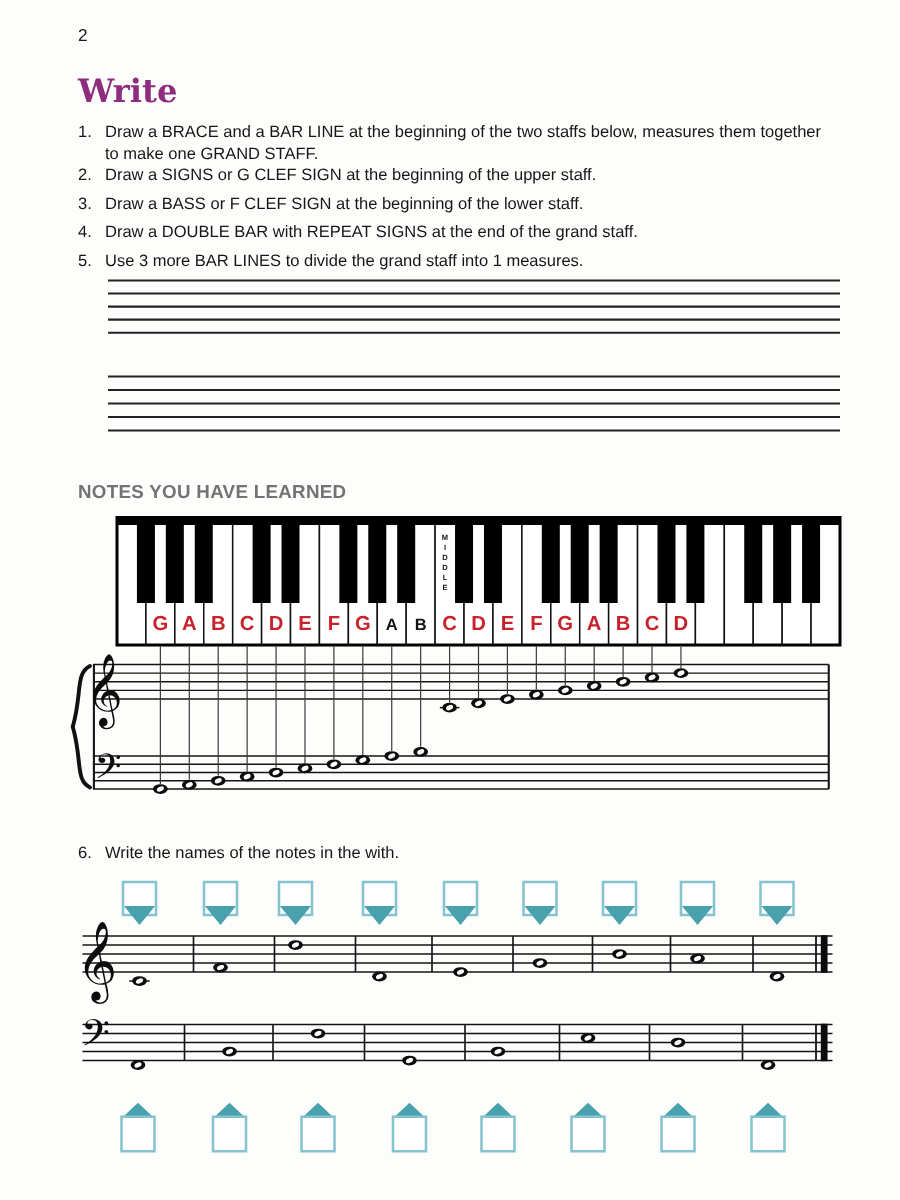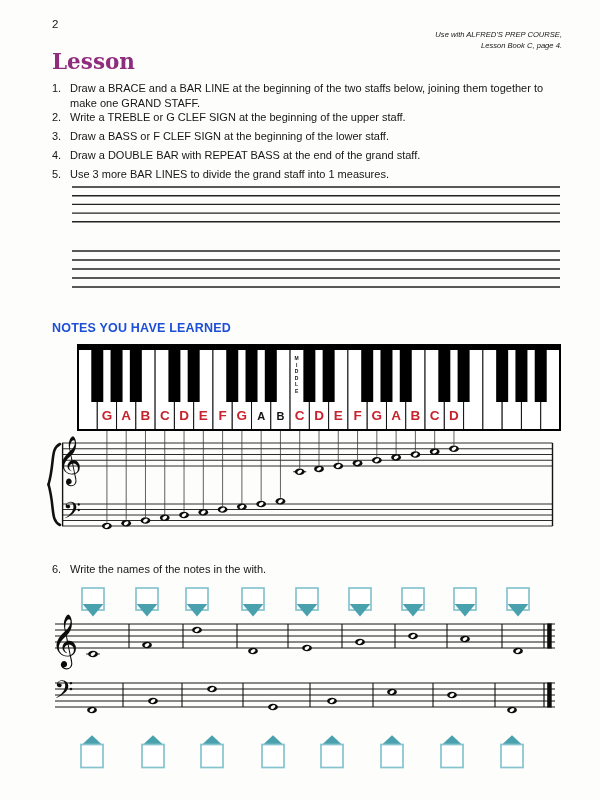--- a/index.html
+++ b/index.html
@@ -17,49 +17,45 @@
   .ex-instr .n{width:18px;flex:none;}
   svg#gfx{position:absolute;left:0;top:0;}
 </style>
 </head>
 <body>
 
 <div class="page">
 
   <div class="abs page-num">2</div>
 
-  <div class="abs use-with">
-    <div>Use with ALFRED'S PREP COURSE,</div>
-    <div>Lesson Book C, page 4.</div>
-  </div>
-
-  <div class="abs review" style="color: rgb(142, 44, 126);">Lesson</div>
+
+  <div class="abs review" style="color: rgb(142, 44, 126);">Write</div>
 
   <div class="item" style="top:81px">
     <span class="n">1.</span>
-    <span class="t">Draw a BRACE and a BAR LINE at the beginning of the two staffs below, joining them together to make one GRAND STAFF.</span>
+    <span class="t">Draw a BRACE and a BAR LINE at the beginning of the two staffs below, measures them together to make one GRAND STAFF.</span>
   </div>
   <div class="item" style="top:110px">
     <span class="n">2.</span>
-    <span class="t">Write a TREBLE or G CLEF SIGN at the beginning of the upper staff.</span>
+    <span class="t">Draw a SIGNS or G CLEF SIGN at the beginning of the upper staff.</span>
   </div>
   <div class="item" style="top:129px">
     <span class="n">3.</span>
     <span class="t">Draw a BASS or F CLEF SIGN at the beginning of the lower staff.</span>
   </div>
   <div class="item" style="top:148px">
     <span class="n">4.</span>
-    <span class="t">Draw a DOUBLE BAR with REPEAT BASS at the end of the grand staff.</span>
+    <span class="t">Draw a DOUBLE BAR with REPEAT SIGNS at the end of the grand staff.</span>
   </div>
   <div class="item" style="top:167px">
     <span class="n">5.</span>
     <span class="t">Use 3 more BAR LINES to divide the grand staff into 1 measures.</span>
   </div>
 
-  <div class="abs sec-title" style="color: #1d4ed8;">NOTES YOU HAVE LEARNED</div>
+  <div class="abs sec-title" style="color: #737373;">NOTES YOU HAVE LEARNED</div>
 
   <div class="abs ex-instr">
     <span class="n">6.</span>
     <span>Write the names of the notes in the with.</span>
   </div>
 
   <svg id="gfx" width="600" height="800" viewBox="0 0 600 800">
       <g>
         <line x1="72" y1="187" x2="560" y2="187" stroke="#222" stroke-width="1.4"></line>
         <line x1="72" y1="195.7" x2="560" y2="195.7" stroke="#222" stroke-width="1.4"></line>

